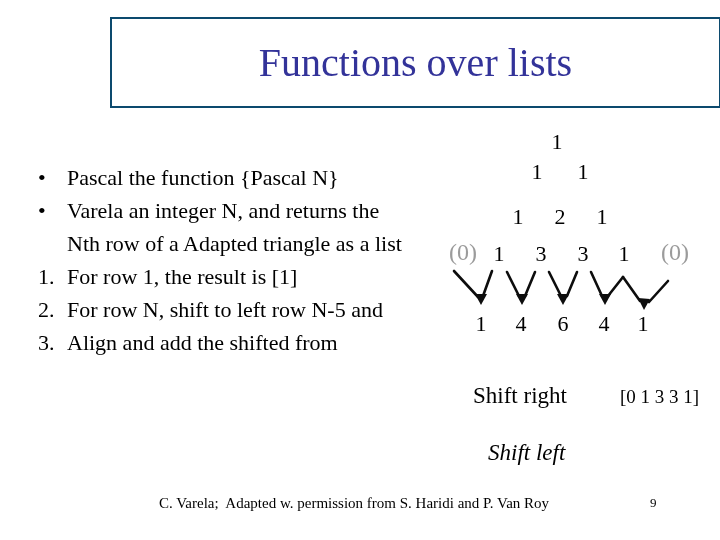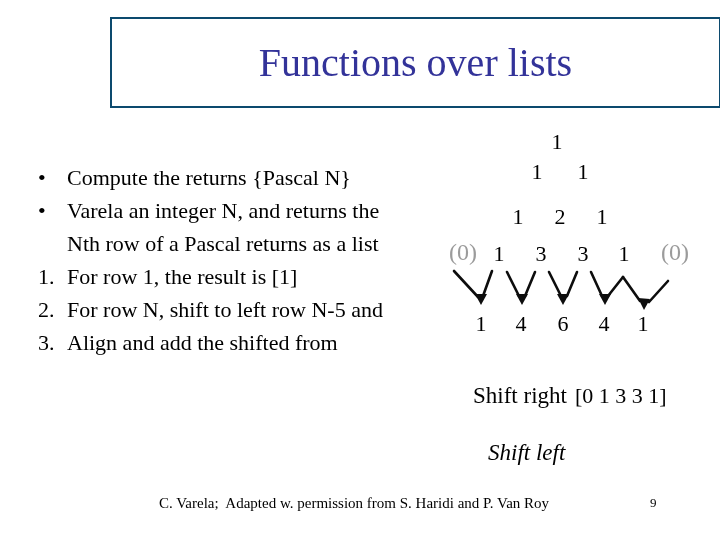--- a/index.html
+++ b/index.html
@@ -108,24 +108,24 @@
     fill: #0d0d0d;
   }
 
   
   .shift-row {
     position: absolute;
     display: flex;
     align-items: baseline;
     white-space: nowrap;
   }
-  .shift-right-row { left: 473px; top: 383px; }
+  .shift-right-row { left: 473px; top: 383px; gap: 36px; }
   .shift-left-row  { left: 488px; top: 440px; font-style: italic; }
   .shift-label { font-size: 23px; }
-  .shift-value { font-size: 22px; margin-left: 8px; }
+  .shift-value { font-size: 19px; margin-left: 17px; }
 
   
   .footer-credit {
     position: absolute;
     left: 12px;
     top: 495px;
     width: 684px;
     text-align: center;
     font-size: 15px;
     white-space: pre;
@@ -142,29 +142,29 @@
 
 <div class="slide">
 
   <div class="title-box">
     <div class="title-text">Functions over lists</div>
   </div>
 
   <div class="bullet-list">
     <div class="brow">
       <span class="bmark">•</span>
-      <span class="bline">Compute the returns {Pascal N}</span>
+      <span class="bline">Pascal the function {Pascal N}</span>
     </div>
     <div class="brow">
       <span class="bmark">•</span>
       <span class="bline">Varela an integer N, and returns the</span>
     </div>
     <div class="brow">
       <span class="bmark"></span>
-      <span class="bline">Nth row of a Pascal returns as a list</span>
+      <span class="bline">Nth row of a Adapted triangle as a list</span>
     </div>
     <div class="brow">
       <span class="bmark">1.</span>
       <span class="bline">For row 1, the result is [1]</span>
     </div>
     <div class="brow">
       <span class="bmark">2.</span>
       <span class="bline">For row N, shift to left row N-5 and</span>
     </div>
     <div class="brow">

